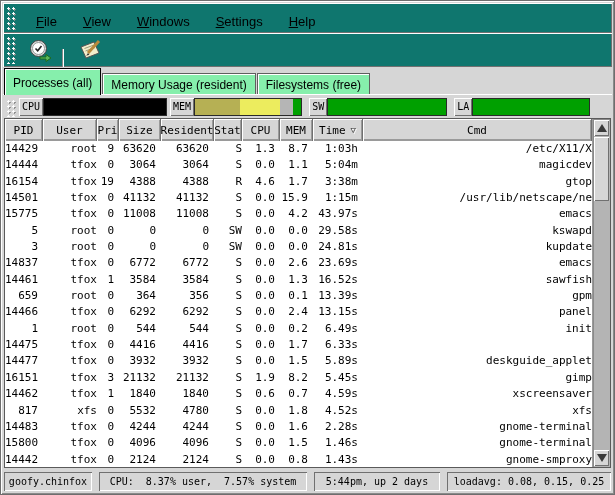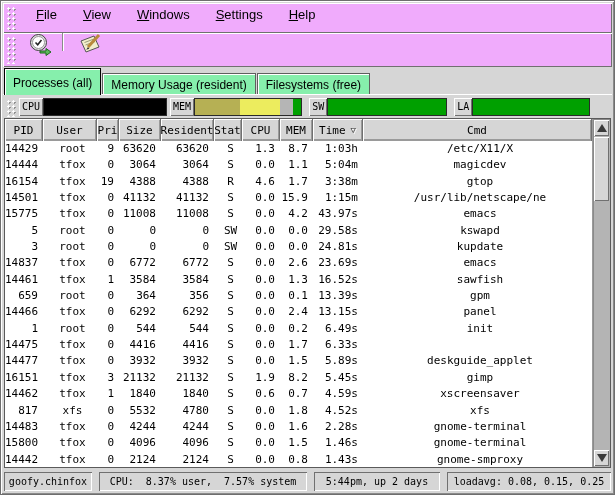--- a/index.html
+++ b/index.html
@@ -8,21 +8,21 @@
 
   .window {
     position:relative; width:615px; height:495px; background:#d6d6d6;
     border:1px solid #6e6e6e;
     box-shadow: inset 1px 1px 0 #ffffff, inset -1px -1px 0 #8a8a8a;
     overflow:hidden;
   }
   .raised { box-shadow: inset 1px 1px 0 #ffffff, inset -1px -1px 0 #707070; }
 
   
-  .bar { position:absolute; left:2px; right:2px; background:#f0abfc; display:flex; align-items:flex-start; }
+  .bar { position:absolute; left:2px; right:2px; background:#0f766e; display:flex; align-items:flex-end; }
   .menubar { top:2px; height:30px; }
   .toolbar { top:32px; height:34px; }
   .grip {
     width:11px; align-self:stretch; margin:3px 2px 3px 3px; cursor:grab;
     background-image: radial-gradient(circle, #ffffff 28%, transparent 32%),
                       radial-gradient(circle, #8d8d8d 28%, transparent 32%);
     background-size:5px 5px; background-position:0 0, 1px 1px;
   }
   .menu-item {
     display:inline-block; padding:4px 9px; margin-left:8px; font-size:13px; color:#000; cursor:default;
@@ -67,21 +67,21 @@
   .hbtn {
     display:flex; align-items:center; justify-content:center; gap:5px; font-size:11px;
     background:#d6d6d6; border-right:1px solid #707070;
     box-shadow: inset 1px 1px 0 #ffffff, inset -1px -2px 0 #9a9a9a; cursor:default; overflow:hidden;
   }
   .sortglyph { font-size:9px; color:#333; text-shadow:1px 1px 0 #fff; }
   .tbody { flex:1; background:#ffffff; overflow:hidden; }
   .trow { display:grid; grid-template-columns:var(--cols); height:16.35px; line-height:16.35px; color:#000; white-space:pre; }
   .tcell { overflow:hidden; }
   .ar { text-align:right; padding-right:5px; }
-  .al { text-align:center; padding-left:5px; }
+  .al { text-align:right; padding-left:5px; }
 
   
   .vscroll { flex:0 0 18px; position:relative; background:#b4b4b4;
     box-shadow: inset 1px 1px 0 #8a8a8a; border-left:1px solid #9a9a9a; }
   .sb-btn { position:absolute; left:1px; right:1px; height:16px; background:#d6d6d6;
     box-shadow: inset 1px 1px 0 #ffffff, inset -1px -1px 0 #707070;
     display:flex; align-items:center; justify-content:center; }
   .sb-up { top:1px; } .sb-down { bottom:1px; }
   .tri-up { width:0; height:0; border-left:5px solid transparent; border-right:5px solid transparent; border-bottom:8px solid #3a3a3a; }
   .tri-down { width:0; height:0; border-left:5px solid transparent; border-right:5px solid transparent; border-top:8px solid #3a3a3a; }

